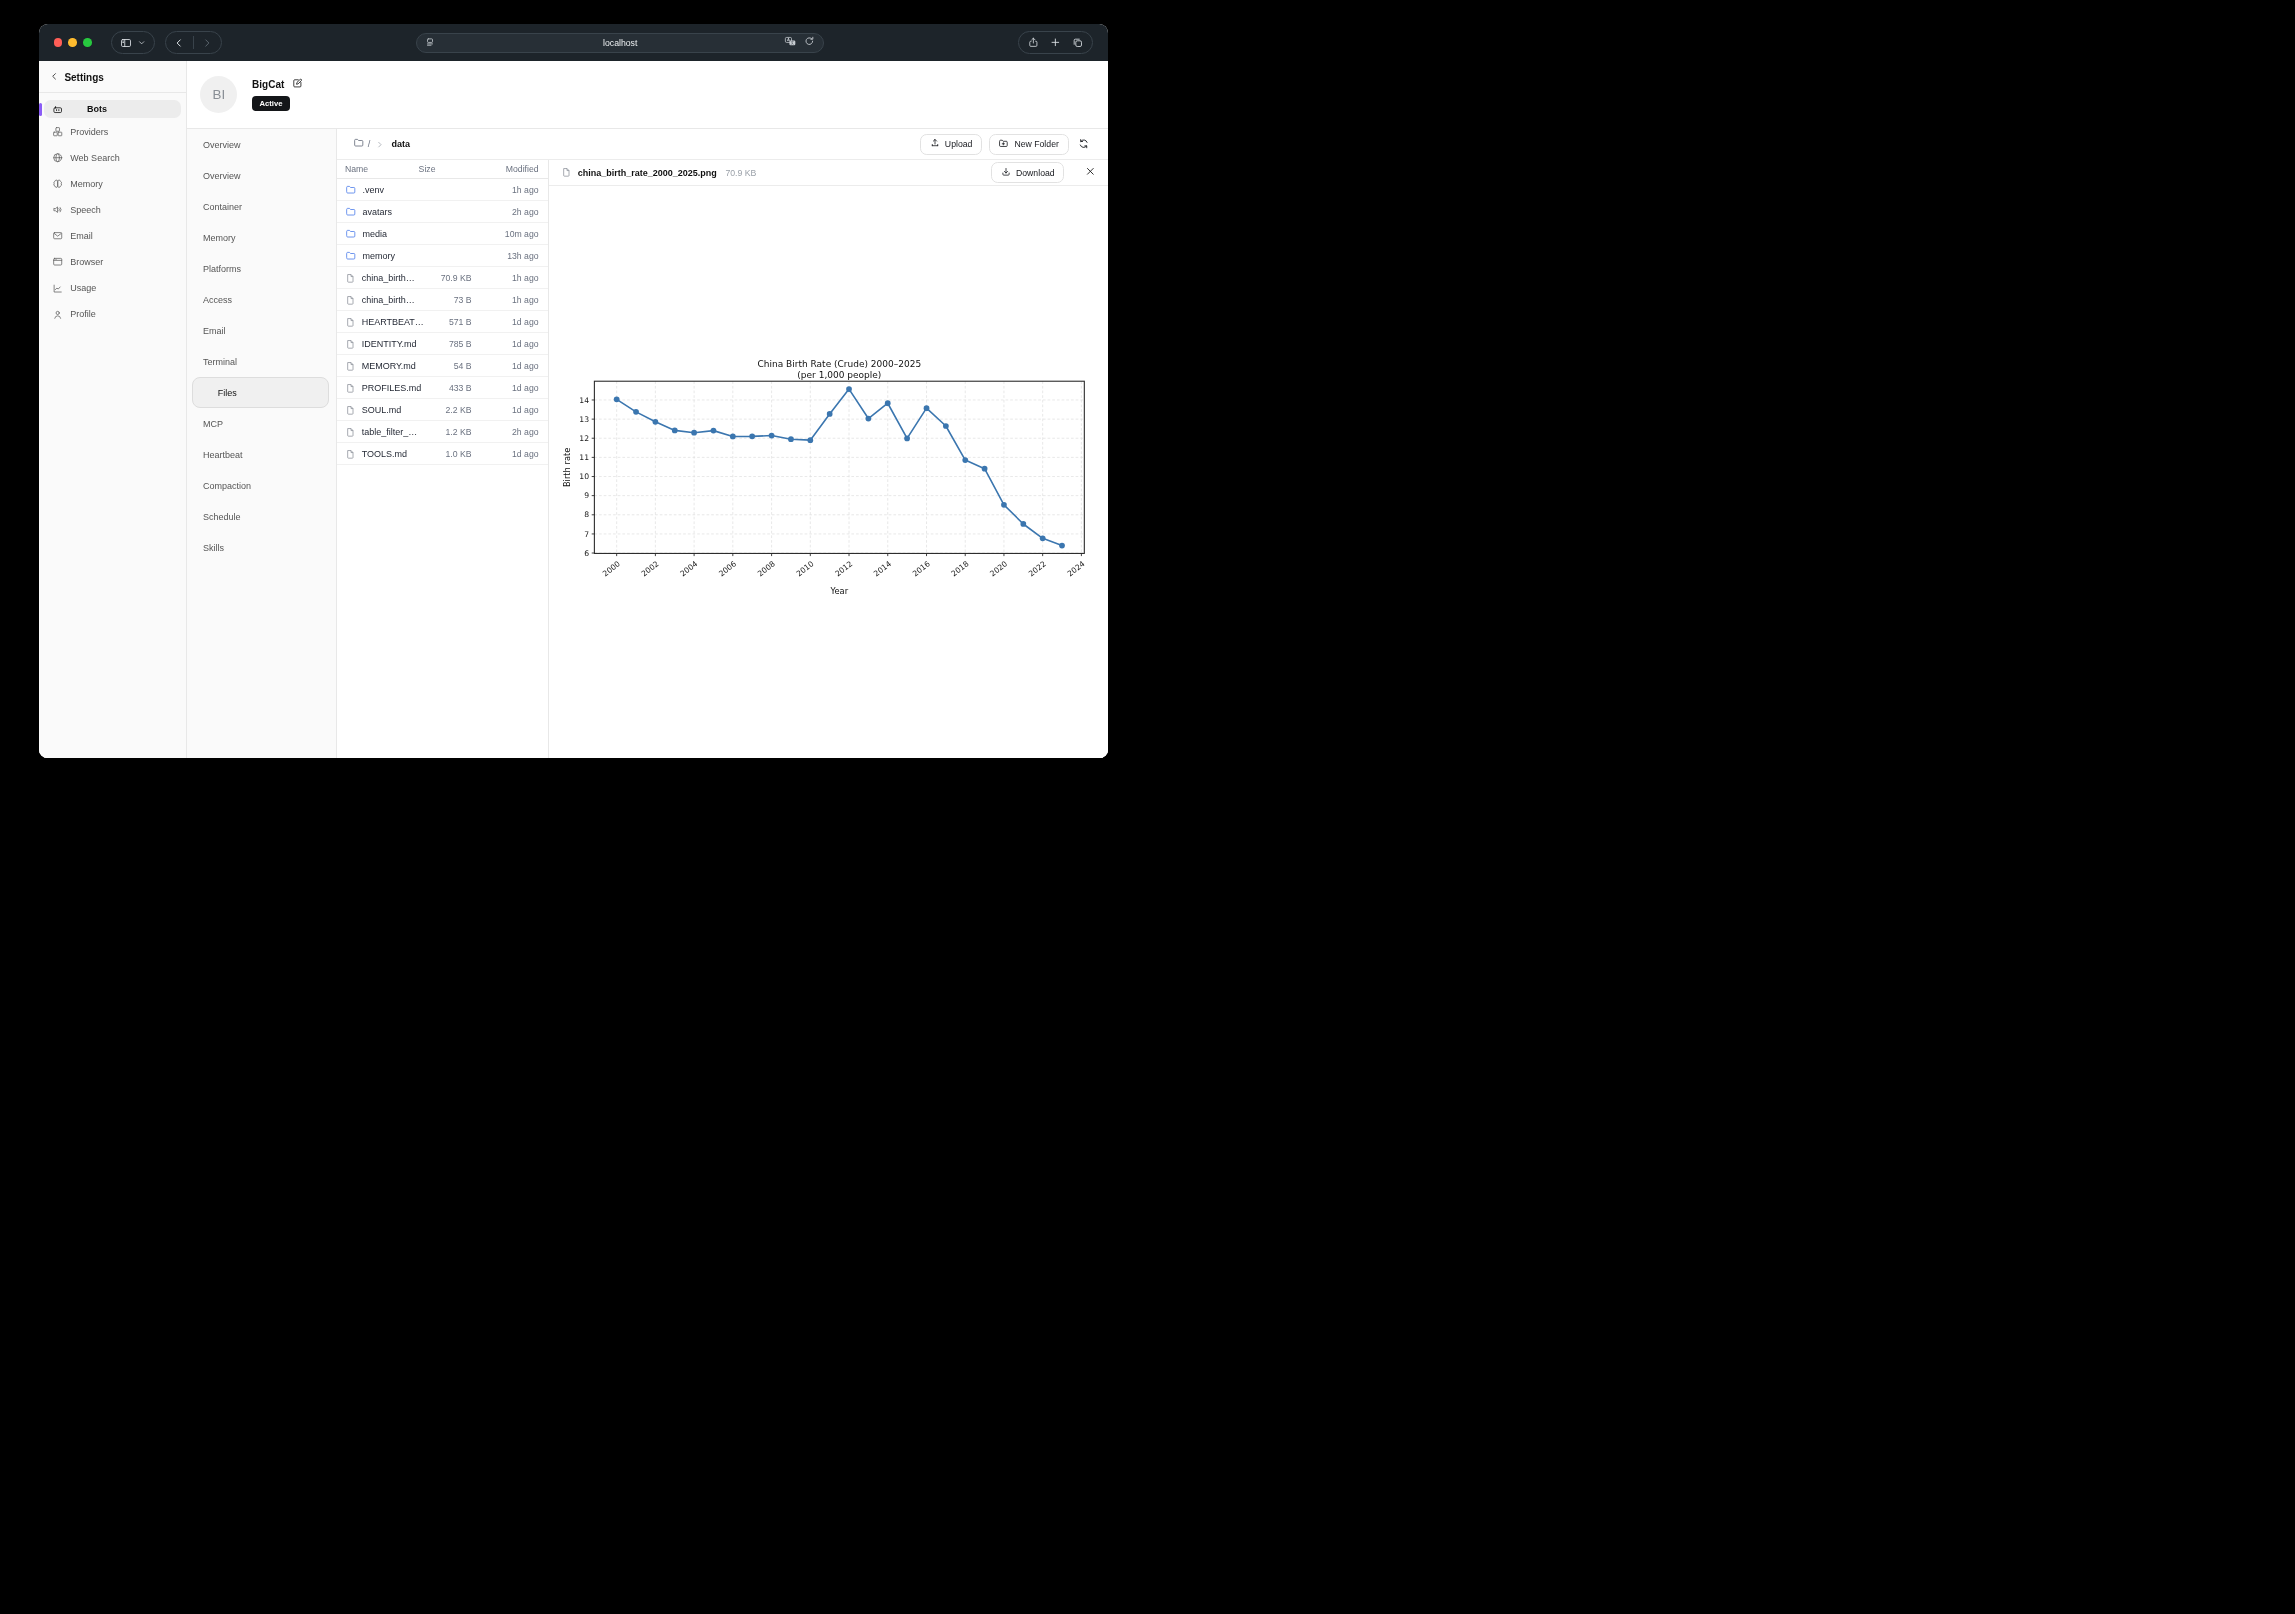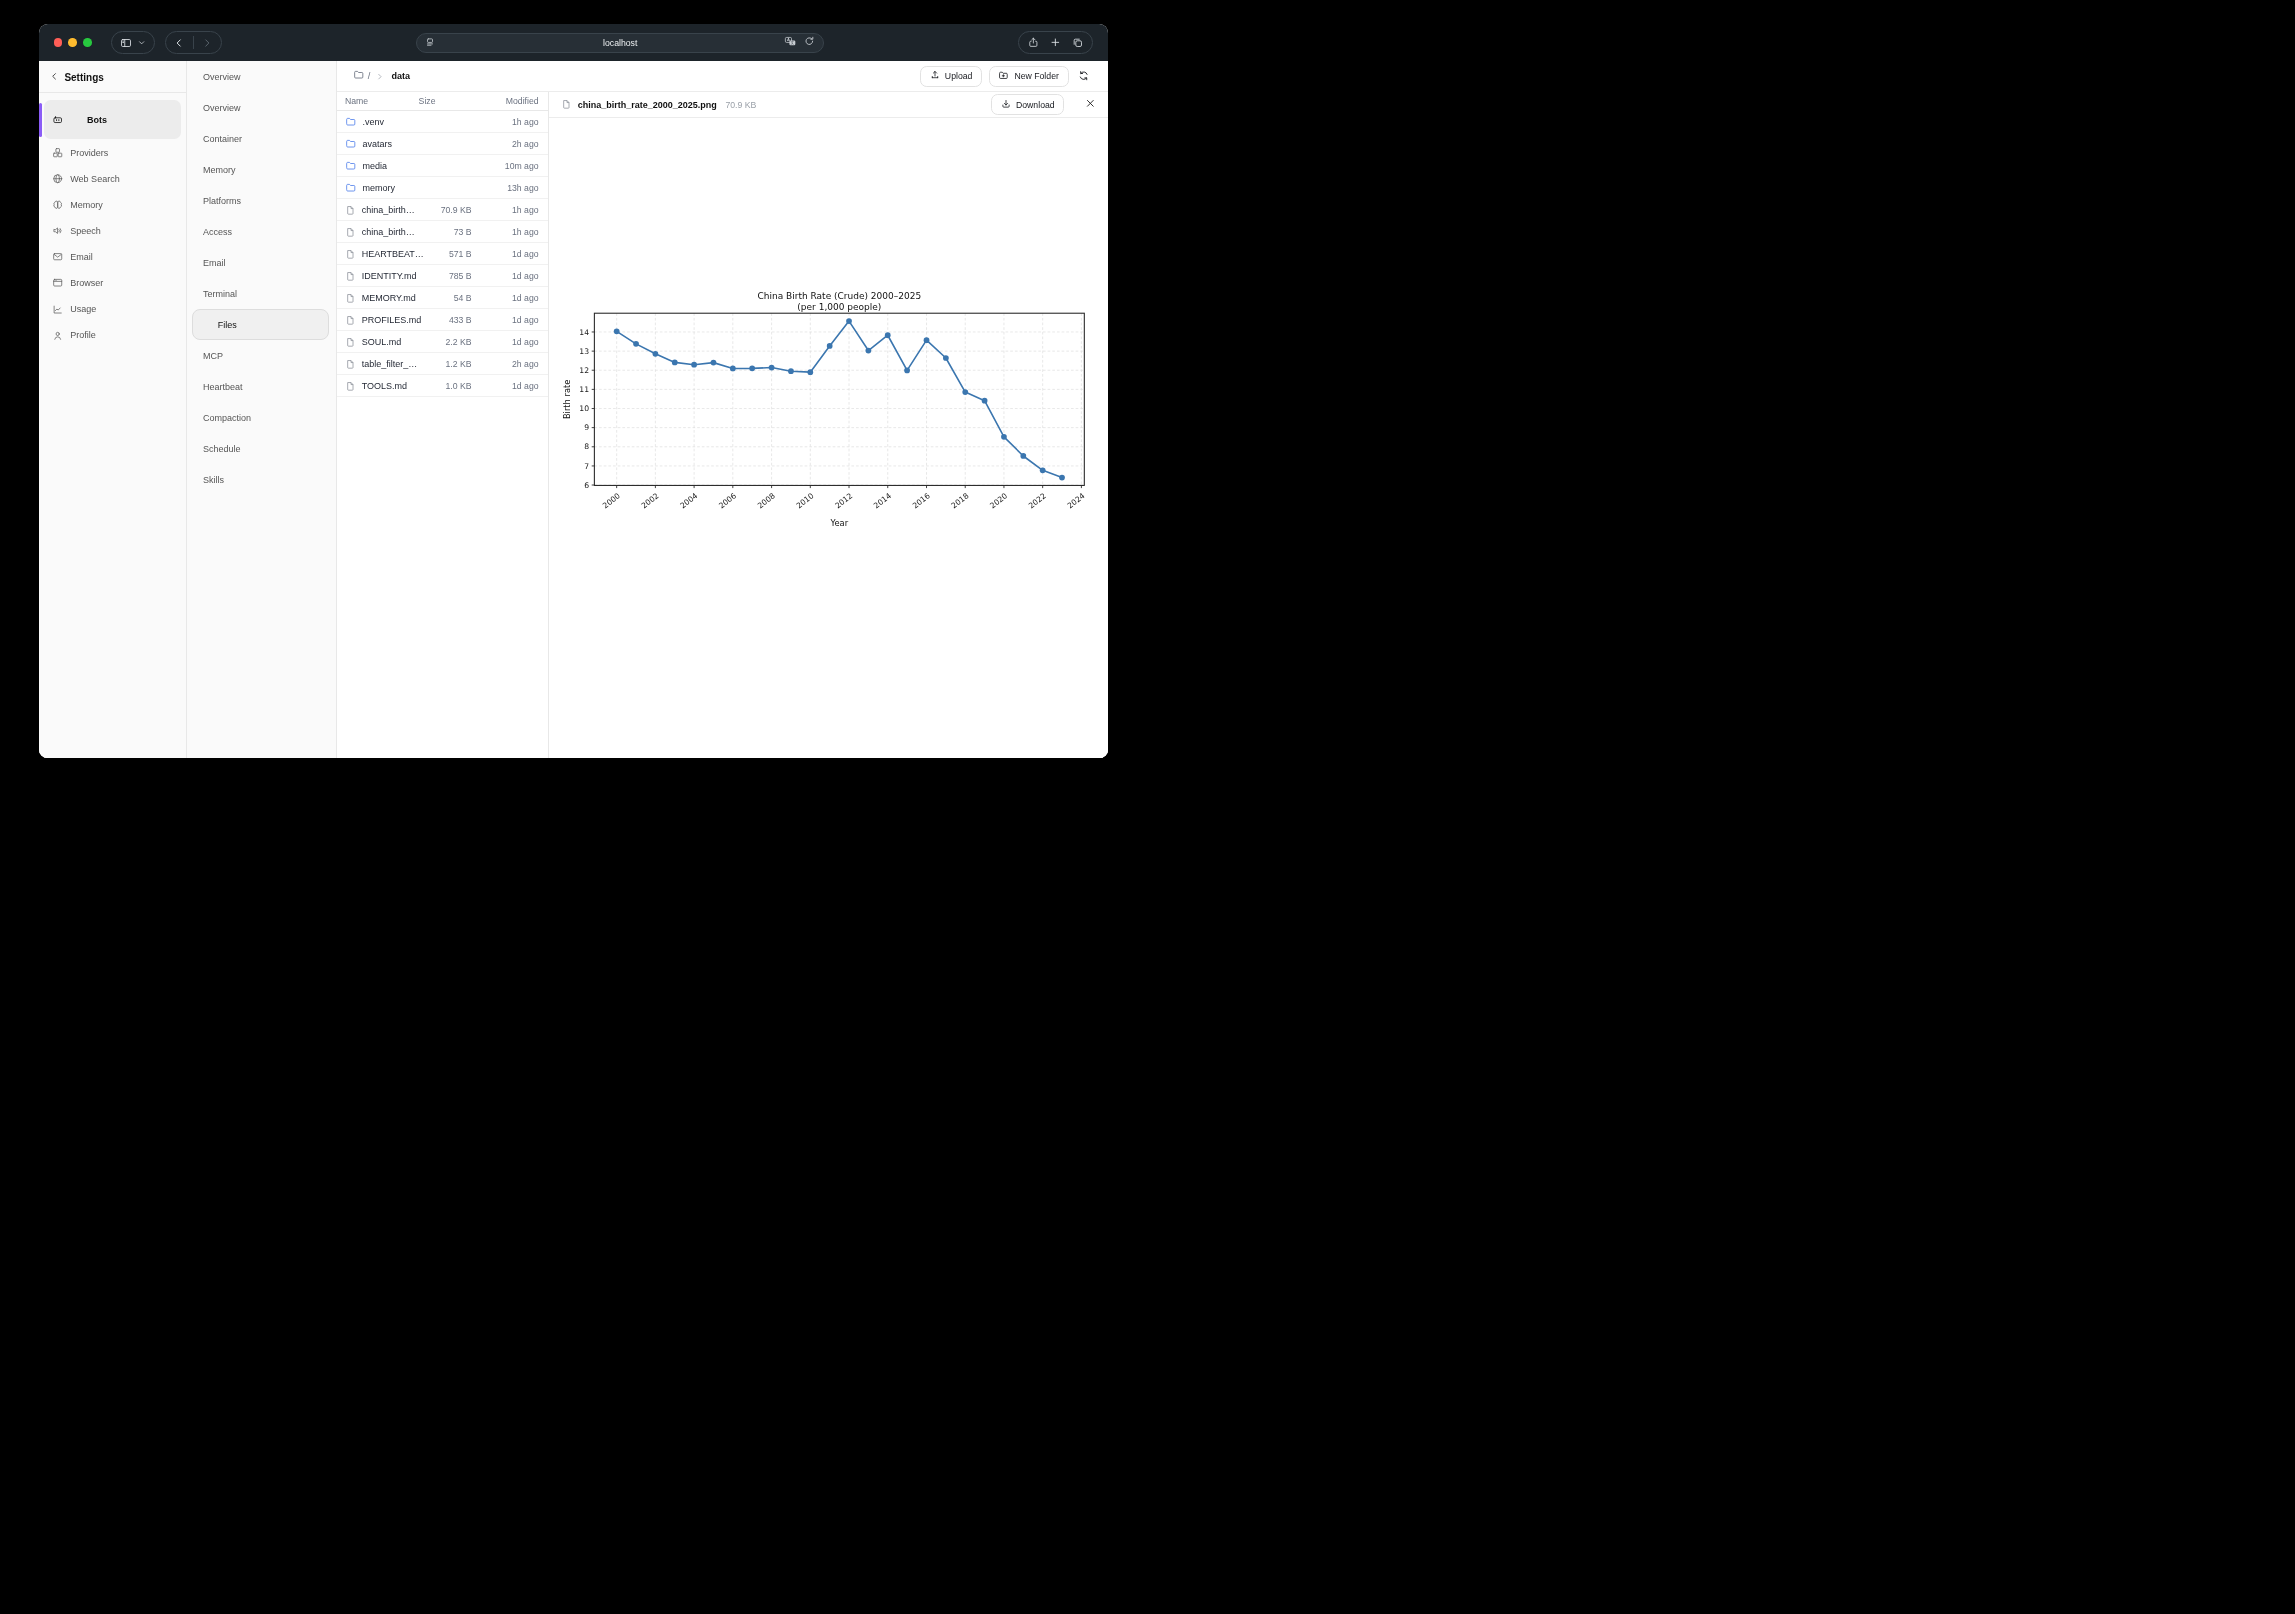--- a/index.html
+++ b/index.html
@@ -28,21 +28,21 @@
   .content { display:flex; height:calc(100% - 37px); background:#fff; }
 
   .sidebar { width:148px; background:#fafafa; border-right:0.7px solid #e8e8e8; flex-shrink:0; }
   .sb-header { display:flex; align-items:center; gap:6px; padding:10px 10.7px 8.7px 10.7px; color:#111; }
   .sb-header .t { font-size:10px; font-weight:bold; }
   .sb-divider { height:0.7px; background:#e8e8e8; }
   .sb-nav { padding:8px 5.3px; display:flex; flex-direction:column; gap:0.7px; }
   .side-item { position:relative; display:flex; align-items:center; gap:7.3px; height:25.4px; padding:0 7.3px;
                border-radius:6.7px; color:#555; font-size:9px; cursor:default; }
   .side-item .ic { display:flex; color:#666; }
-  .side-item.active { background:#ececec; height:39px; color:#111; font-weight:bold;gap:24px; }
+  .side-item.active { background:#ececec; height:18px; color:#111; font-weight:bold;gap:24px; }
   .side-item.active .ic { color:#111; }
   .side-item.active::before { content:""; position:absolute; left:-5.3px; top:2.7px; bottom:2.7px; width:2.7px;
                border-radius:2px; background:#8b5cf6; }
 
   .right-region { flex:1; display:flex; flex-direction:column; min-width:0; }
   .profile-header { height:68px; background:#fff; border-bottom:0.7px solid #e8e8e8; display:flex;
                     align-items:center; padding:0 13.4px; flex-shrink:0; }
   .avatar { width:37px; height:37px; border-radius:50%; background:#f0f0f0; color:#8a8f96; font-size:13.4px;
             display:flex; align-items:center; justify-content:center; }
   .profile-info { margin-left:14.7px; }
@@ -275,20 +275,33 @@
                 <circle cx="12" cy="8.3" r="3.4"></circle>
                 <path d="M5.8 19.6a6.3 6.3 0 0 1 12.4 0"></path>
               </svg>
             </span>
             <span>Profile</span>
           </div>
         </div>
     </div>
 
     <div class="right-region">
+      <div class="profile-header">
+        <div class="avatar">BI</div>
+        <div class="profile-info">
+          <div class="name-row">
+            <span class="bot-name">BigCat</span>
+            <span><svg width="10.7" height="10.7" viewBox="0 0 24 24" fill="none" stroke="#111" stroke-width="1.8" stroke-linecap="round" stroke-linejoin="round">
+                  <path d="M20 10v8a2 2 0 0 1-2 2H6a2 2 0 0 1-2-2V6a2 2 0 0 1 2-2h8"></path>
+                  <path d="M18.3 3.2a1.9 1.9 0 0 1 2.7 2.7L13.6 13.3l-3.4.8.8-3.4Z"></path>
+                </svg></span>
+          </div>
+          <span class="badge">Active</span>
+        </div>
+      </div>
 
       <div class="lower">
         <div class="bot-nav" id="bot-nav">
             <div class="bnav-item">Overview</div>
             <div class="bnav-item">Overview</div>
             <div class="bnav-item">Container</div>
             <div class="bnav-item">Memory</div>
             <div class="bnav-item">Platforms</div>
             <div class="bnav-item">Access</div>
             <div class="bnav-item">Email</div>

